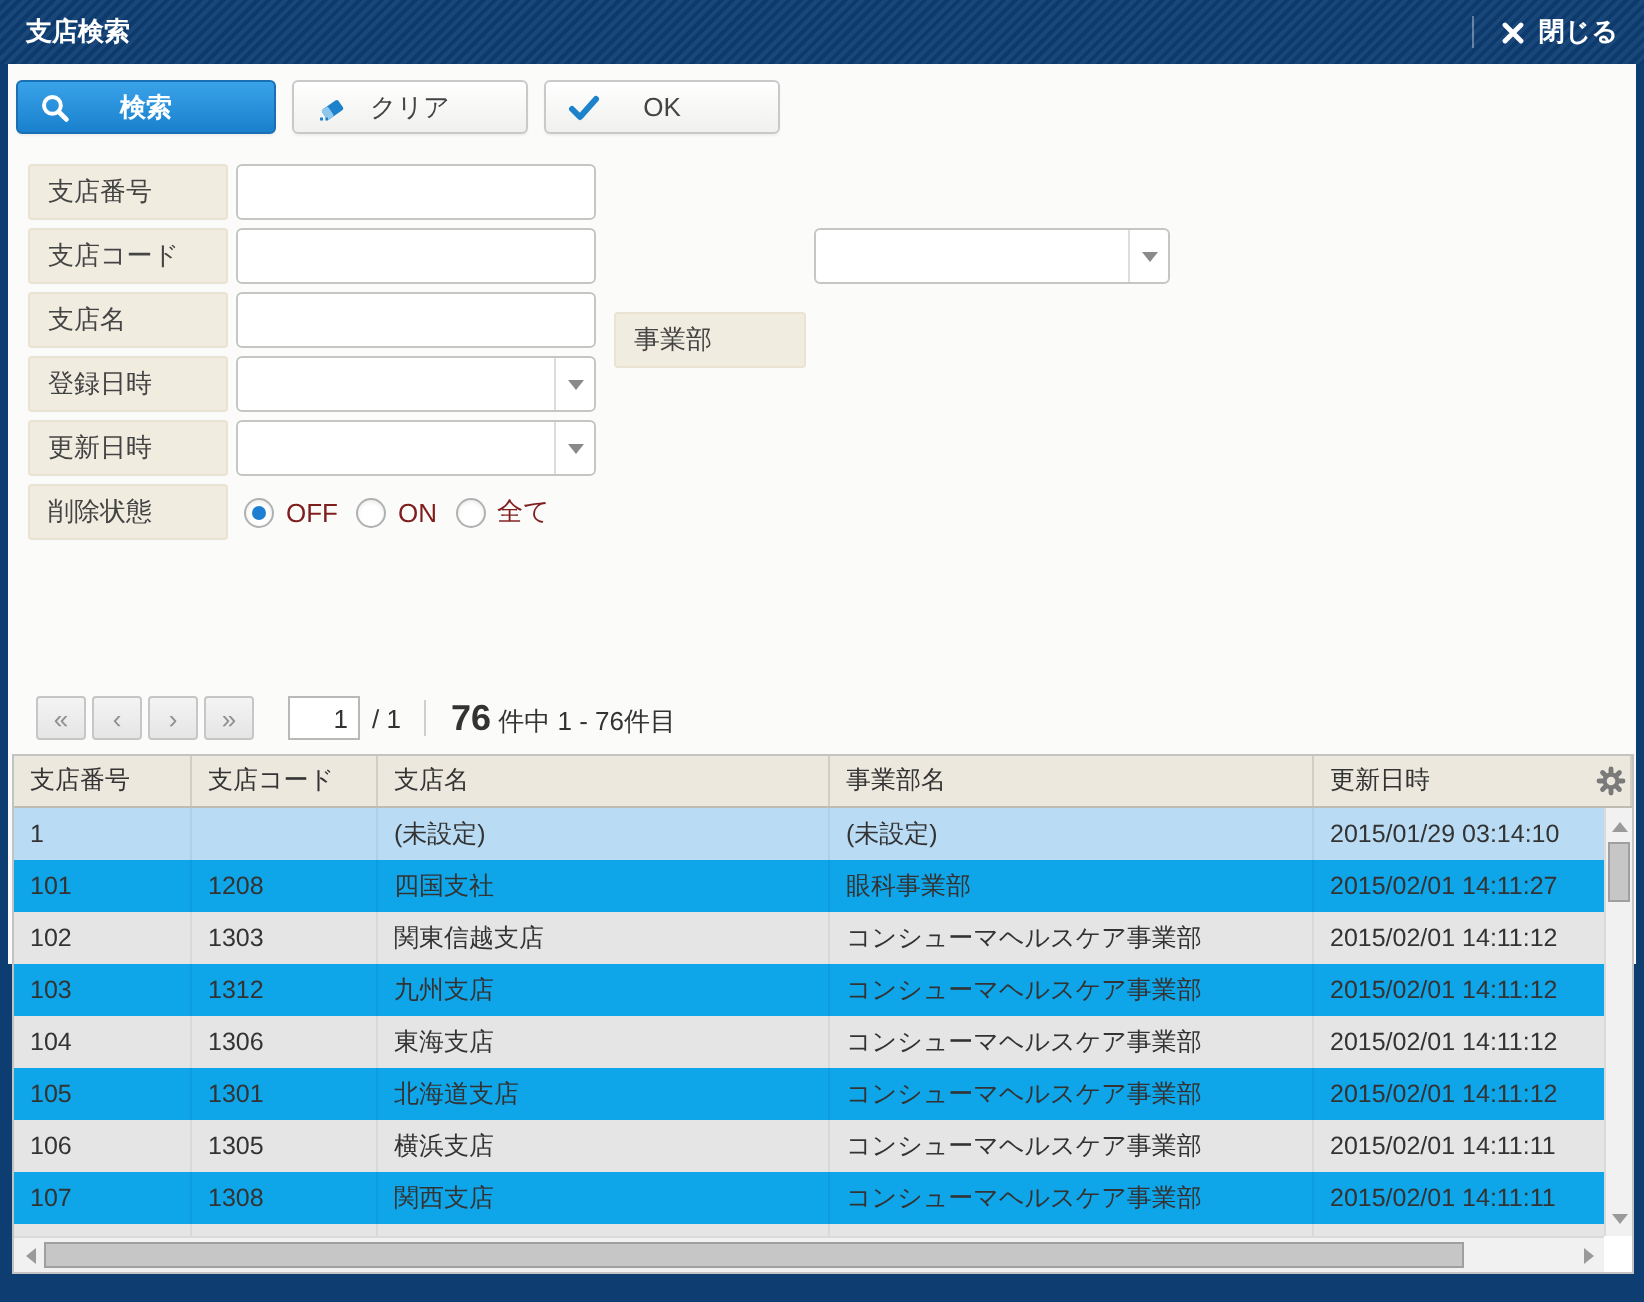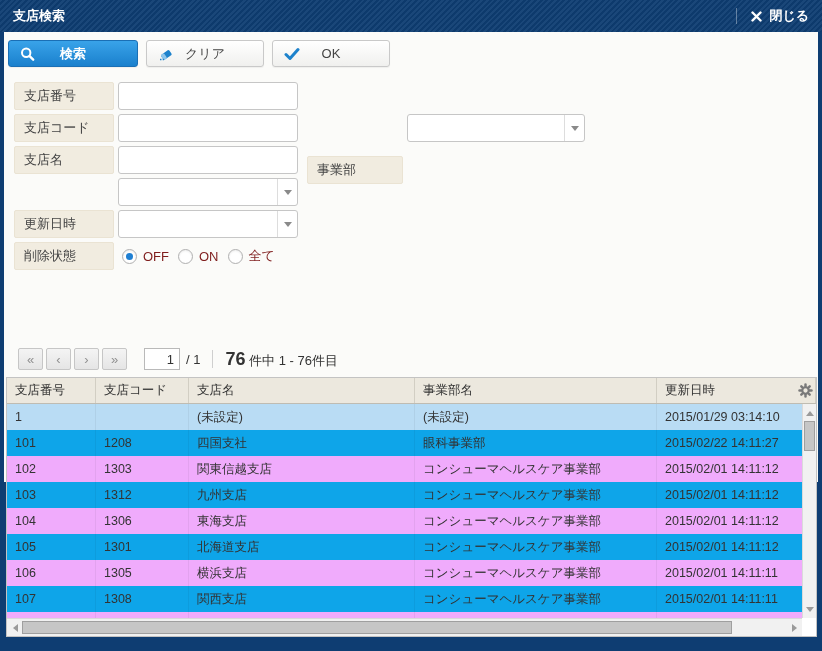--- a/index.html
+++ b/index.html
@@ -92,21 +92,21 @@
     position:relative; height:26px; background:#ece8de; border-bottom:1px solid #bfbcb2;
     display:grid; grid-template-columns:89px 93px 226px 242px 1fr; align-items:center;
   }
   .grid-header .hcell { height:100%; display:flex; align-items:center; padding-left:8px; border-right:1px solid #d2cec3; font-size:12.5px; color:#333; overflow:hidden; white-space:nowrap; }
   .grid-header .hcell:last-child { border-right:none; }
   .gear { position:absolute; right:3px; top:5px; cursor:pointer; }
 
   .grid-rows { position:absolute; left:0; top:26px; right:14px; bottom:18px; overflow:hidden; }
   .grow {
     height:26px; display:grid; grid-template-columns:89px 93px 226px 242px 1fr;
-    background:#f0abfc; cursor:pointer;
+    background:#e5e5e5; cursor:pointer;
   }
   .grow.alt { background:#0ea5e9; }
   .grow.selected { background:#b9dcf4; }
   .grow.partial { height:8px; overflow:hidden; }
   .grow .cell {
     height:26px; line-height:26px; padding-left:8px; font-size:12.5px; color:#333;
     border-right:1px solid rgba(0,0,0,0.05); overflow:hidden; white-space:nowrap;
   }
   .grow .cell:last-child { border-right:none; }
 
@@ -194,20 +194,21 @@
     <div class="fcombo" style="left:403px; top:82px; width:178px;">
       <span></span>
       <div class="combo-arrow">
           <div class="tri-down"></div>
         </div>
     </div>
 
     <div class="flabel" style="left:10px; top:114px;">支店名</div>
     <input class="finput" style="left: 114px; top: 114px;" value="">
 
+    <div class="flabel" style="left:10px; top:146px;">登録日時</div>
     <div class="fcombo" style="left:114px; top:146px;">
       <span></span>
       <div class="combo-arrow">
           <div class="tri-down"></div>
         </div>
     </div>
 
     <div class="flabel" style="left:10px; top:178px;">更新日時</div>
     <div class="fcombo" style="left:114px; top:178px;">
       <span></span>
@@ -273,21 +274,21 @@
           <div class="cell"></div>
           <div class="cell">(未設定)</div>
           <div class="cell">(未設定)</div>
           <div class="cell">2015/01/29 03:14:10</div>
         </div>
         <div class="grow alt">
           <div class="cell">101</div>
           <div class="cell">1208</div>
           <div class="cell">四国支社</div>
           <div class="cell">眼科事業部</div>
-          <div class="cell">2015/02/22 14:11:27</div>
+          <div class="cell">2015/02/01 14:11:27</div>
         </div>
         <div class="grow">
           <div class="cell">102</div>
           <div class="cell">1303</div>
           <div class="cell">関東信越支店</div>
           <div class="cell">コンシューマヘルスケア事業部</div>
           <div class="cell">2015/02/01 14:11:12</div>
         </div>
         <div class="grow alt">
           <div class="cell">103</div>

